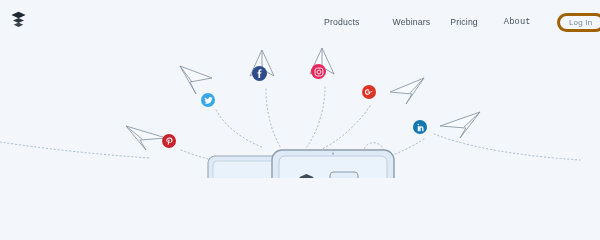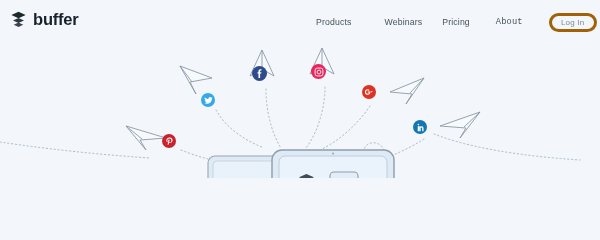--- a/index.html
+++ b/index.html
@@ -56,21 +56,21 @@
     align-items: center;
   }
   .nav-link {
     display: inline-block;
     font-size: 8.7px;
     color: #46535e;
     text-decoration: none;
     letter-spacing: 0.15px;
     white-space: nowrap;
   }
-  .nav-link.products { margin-left: 16px; }
+  .nav-link.products { margin-left: 24px; }
   .nav-link.webinars { margin-left: 33px; }
   .nav-link.pricing  { margin-left: 20px; }
   .nav-link.about    { margin-left: 26px; font-family: Liberation Mono, monospace; }
 
   #login-btn {
     margin-left: 26px;
     display: inline-flex;
     align-items: center;
     justify-content: center;
     width: 48px; height: 19px;
@@ -116,21 +116,20 @@
     <a id="brand" href="#">
       <span class="logo-mark">
         <svg viewBox="0 0 17 17" width="17" height="17" aria-hidden="true">
           <g fill="#1d2730">
             <path d="M8.5 0.7 L15.6 4.0 L8.5 7.3 L1.4 4.0 Z"></path>
             <path d="M8.5 7.0 L14.0 9.6 L8.5 12.1 L3.0 9.6 Z" opacity="0.92"></path>
             <path d="M8.5 11.6 L13.2 13.8 L8.5 16.0 L3.8 13.8 Z" opacity="0.86"></path>
           </g>
         </svg>
       </span>
-      <span class="logo-word">buffer</span>
     </a>
 
     <nav id="nav">
       <a class="nav-link products" href="#">Products</a>
       <a class="nav-link webinars" href="#">Webinars</a>
       <a class="nav-link pricing" href="#">Pricing</a>
       <a class="nav-link about" href="#">About</a>
       <button id="login-btn">Log In</button>
     </nav>
 

